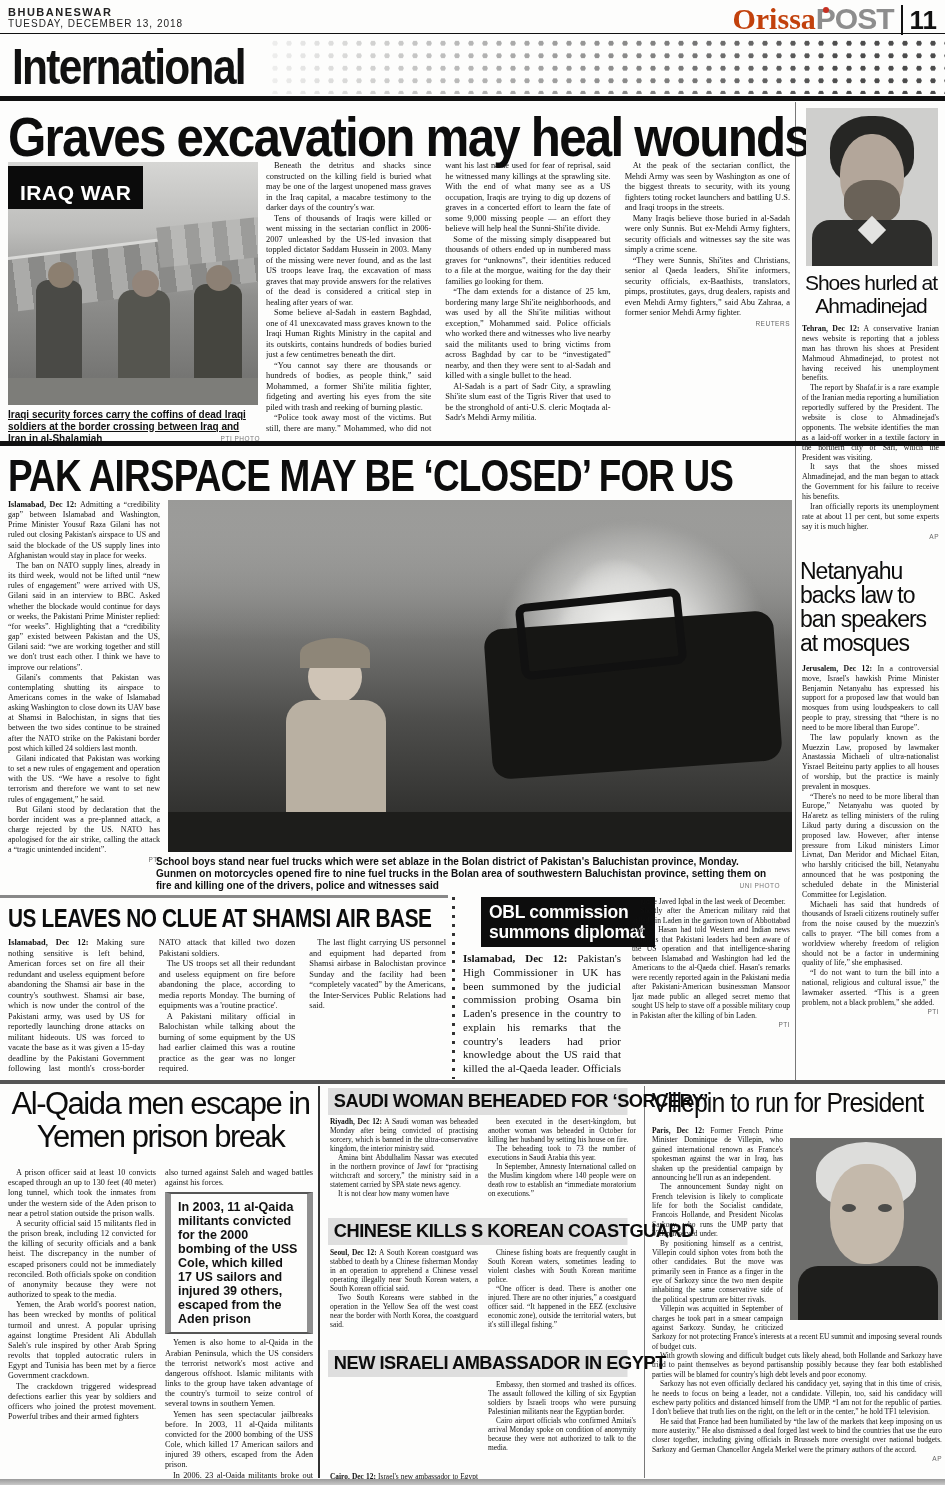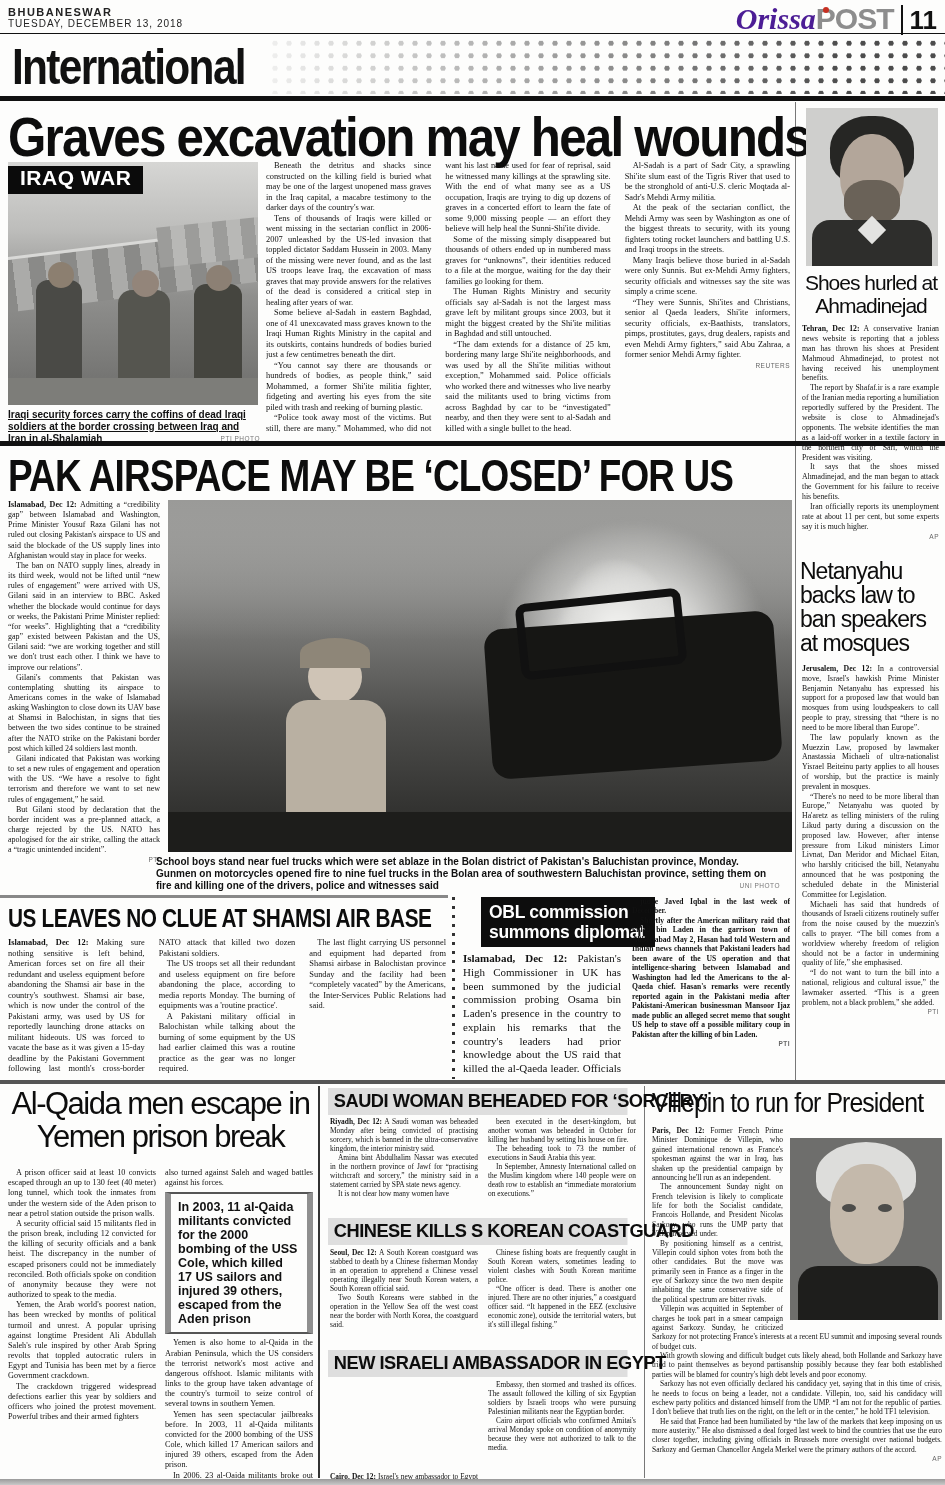--- a/index.html
+++ b/index.html
@@ -8,40 +8,40 @@
   .abs{position:absolute;}
   
   .hrule{position:absolute;background:#111;}
   .vrule{position:absolute;background:#777;width:1px;}
   .dotrule{position:absolute;width:3px;
      background:repeating-linear-gradient(180deg,#333 0 3px,transparent 3px 9px);}
   
   .m-city{font-family:"Liberation Sans",sans-serif;font-weight:bold;font-size:11px;letter-spacing:1.5px;color:#222;}
   .m-date{font-family:"Liberation Sans",sans-serif;font-size:10px;letter-spacing:1px;color:#222;}
   .logo{font-size:30px;white-space:nowrap;}
-  .logo-italic{font-family:"Liberation Serif",serif;font-style:italic;font-weight:bold;color:#4c1d95;}
+  .logo-italic{font-family:"Liberation Serif",serif;font-weight:bold;color:#c2410c;}
   .logo-bold{font-family:"Liberation Sans",sans-serif;font-weight:bold;color:#8d8d8d;letter-spacing:-1px;}
   .logo-page{font-family:"Liberation Sans",sans-serif;font-weight:bold;color:#111;font-size:26px;
              border-left:2px solid #111;padding-left:7px;margin-left:7px;}
   .logo-dot{position:absolute;width:6px;height:6px;border-radius:50%;background:#c63021;}
   .section-title{font-family:"Liberation Sans",sans-serif;font-weight:bold;font-size:50px;letter-spacing:-2px;
                  transform:scaleX(.85);transform-origin:left;white-space:nowrap;}
   .dots{background-image:radial-gradient(circle,#4c4c4c 2.4px,transparent 2.9px);
         background-size:14px 12.5px;}
   .dots-fade{background:linear-gradient(to right,rgba(253,253,252,.92),rgba(253,253,252,0) 85%);}
   
   .hl{font-family:"Liberation Sans",sans-serif;color:#0d0d0d;white-space:nowrap;transform-origin:left top;}
   .hl-huge{font-weight:bold;font-size:56px;letter-spacing:-2px;transform:scaleX(.88);}
   .hl-pak{font-weight:bold;font-size:45px;letter-spacing:-1px;transform:scaleX(.82);}
   .hl-shamsi{font-weight:bold;font-size:26px;letter-spacing:-.5px;transform:scaleX(.8);}
   .hl-light{font-family:"Liberation Sans",sans-serif;font-weight:normal;color:#0d0d0d;letter-spacing:-.5px;}
   .band{font-family:"Liberation Sans",sans-serif;font-weight:bold;font-size:19px;letter-spacing:-.5px;
         background:#dedede;color:#0d0d0d;padding:2px 6px 3px;transform:scaleX(.96);transform-origin:left;white-space:nowrap;}
   .kicker{font-family:"Liberation Sans",sans-serif;font-weight:bold;font-size:21px;letter-spacing:.5px;
-          background:#0b0b0b;color:#fff;padding:0 12px 4px;display:inline-block;}
+          background:#0b0b0b;color:#fff;padding:15px 12px 4px;display:inline-block;}
   .obl-box{background:#0d0d0d;color:#fff;font-family:"Liberation Sans",sans-serif;font-weight:bold;
            font-size:17.5px;line-height:1.15;padding:5px 8px;letter-spacing:-.3px;}
   
   .body{font-size:8.4px;line-height:1.25;text-align:justify;overflow:hidden;}
   .body .para{margin:0;text-indent:8px;}
   .body .para.first{text-indent:0;}
   .dateline{font-weight:bold;}
   .cols3{column-count:3;column-gap:14px;column-fill:auto;height:100%;}
   .credit{text-align:right;font-family:"Liberation Sans",sans-serif;font-size:6.5px;color:#666;
           letter-spacing:.5px;margin-top:1px;}
@@ -99,21 +99,20 @@
 
   <div class="abs body" style="left:266px;top:161px;width:524px;height:278px;">
     <div class="cols3">
       <div>
           <p class="para">Beneath the detritus and shacks since constructed on the killing field is buried what may be one of the largest unopened mass graves in the Iraq capital, a macabre testimony to the darker days of the country's war.</p>
           <p class="para">Tens of thousands of Iraqis were killed or went missing in the sectarian conflict in 2006-2007 unleashed by the US-led invasion that toppled dictator Saddam Hussein in 2003.  Many of the missing were never found, and as the last US troops leave Iraq, the excavation of mass graves that may provide answers for the relatives of the dead is considered a critical step in healing after years of war.</p>
           <p class="para">Some believe al-Sadah in eastern Baghdad, one of 41 unexcavated mass graves known to the Iraqi Human Rights Ministry in the capital and its outskirts, contains hundreds of bodies buried just a few centimetres beneath the dirt.</p>
           <p class="para">“You cannot say there are thousands or hundreds of bodies, as people think,” said Mohammed, a former Shi'ite militia fighter, fidgeting and averting his eyes from the site piled with trash and reeking of burning plastic.</p>
           <p class="para">“Police took away most of the victims. But still, there are many.”  Mohammed, who did not want his last name used for fear of reprisal, said he witnessed many killings at the sprawling site.  With the end of what many see as a US occupation, Iraqis are trying to dig up dozens of graves in a concerted effort to learn the fate of some 9,000 missing people — an effort they believe will help heal the Sunni-Shi'ite divide.</p>
           <p class="para">Some of the missing simply disappeared but thousands of others ended up in numbered mass graves for “unknowns”, their identities reduced to a file at the morgue, waiting for the day their families go looking for them.</p>
-          <p class="para">The Human Rights Ministry and security officials say al-Sadah is not the largest mass grave left by militant groups since 2003, but it might the biggest created by the Shi'ite militias in Baghdad and still untouched.</p>
           <p class="para">“The dam extends for a distance of 25 km, bordering many large Shi'ite neighborhoods, and was used by all the Shi'ite militias without exception,” Mohammed said.   Police officials who worked there and witnesses who live nearby said the militants used to bring victims from across Baghdad by car to be “investigated” nearby, and then they were sent to al-Sadah and killed with a single bullet to the head.</p>
           <p class="para">Al-Sadah is a part of Sadr City, a sprawling Shi'ite slum east of the Tigris River that used to be the stronghold of anti-U.S. cleric Moqtada al-Sadr's Mehdi Army militia.</p>
           <p class="para">At the peak of the sectarian conflict, the Mehdi Army was seen by Washington as one of the biggest threats to security, with its young fighters toting rocket launchers and battling U.S. and Iraqi troops in the streets.</p>
           <p class="para">Many Iraqis believe those buried in al-Sadah were only Sunnis. But ex-Mehdi Army fighters, security officials and witnesses say the site was simply a crime scene.</p>
           <p class="para">“They were Sunnis, Shi'ites and Christians, senior al Qaeda leaders, Shi'ite informers, security officials, ex-Baathists, translators, pimps, prostitutes, gays, drug dealers, rapists and even Mehdi Army fighters,” said Abu Zahraa, a former senior Mehdi Army fighter.</p>
         </div>
       <div class="credit">REUTERS</div>
     </div>
   </div>
 
@@ -189,21 +188,21 @@
         </div>
     </div>
   </div>
 
   <div class="dotrule" style="left:452px;top:897px;height:182px;"></div>
 
   <div class="abs obl-box" style="left:481px;top:897px;width:158px;">OBL commission summons diplomat</div>
   <div class="abs body" style="left:463px;top:952px;width:158px;height:126px;font-size:11px;line-height:1.25;">
     <p class="para first"><span class="dateline">Islamabad, Dec 12:</span> <span>Pakistan's High Commissioner in UK has been summoned by the judicial commission probing Osama bin Laden's presence in the country to explain his remarks that the country's leaders had prior knowledge about the US raid that killed the al-Qaeda leader. Officials said Wajid Shamsul Hasan, considered to be close to President Asif Ali Zardari, had been asked to appear before the commission led by former Supreme Court</span></p>
   </div>
-  <div class="abs body" style="left:632px;top:897px;width:158px;height:181px;font-size:7.6px;line-height:1.25;font-weight:bold;">
+  <div class="abs body" style="left:632px;top:897px;width:158px;height:181px;font-size:7.6px;line-height:1.25;">
     <div>
         <p class="para">judge Javed Iqbal in the last week of December.</p>
         <p class="para">Shortly after the American military raid that killed bin Laden in the garrison town of Abbottabad  May 2, Hasan had told Western and Indian news channels that Pakistani leaders had been aware of the US operation and that intelligence-sharing between Islamabad and Washington had led the Americans to the al-Qaeda chief. Hasan's remarks were recently reported again in the Pakistani media after Pakistani-American businessman Mansoor Ijaz made public an alleged secret memo that sought US help to stave off a possible military coup in Pakistan after the killing of bin Laden.</p>
       </div>
     <div class="credit">PTI</div>
   </div>
 
   <div class="hrule" style="left:0;top:1080px;width:945px;height:4px;background:#555;"></div>
   <div class="vrule" style="left:318px;top:1086px;height:392px;width:2px;background:#333;"></div>
   <div class="vrule" style="left:644px;top:1086px;height:392px;width:1px;"></div>

